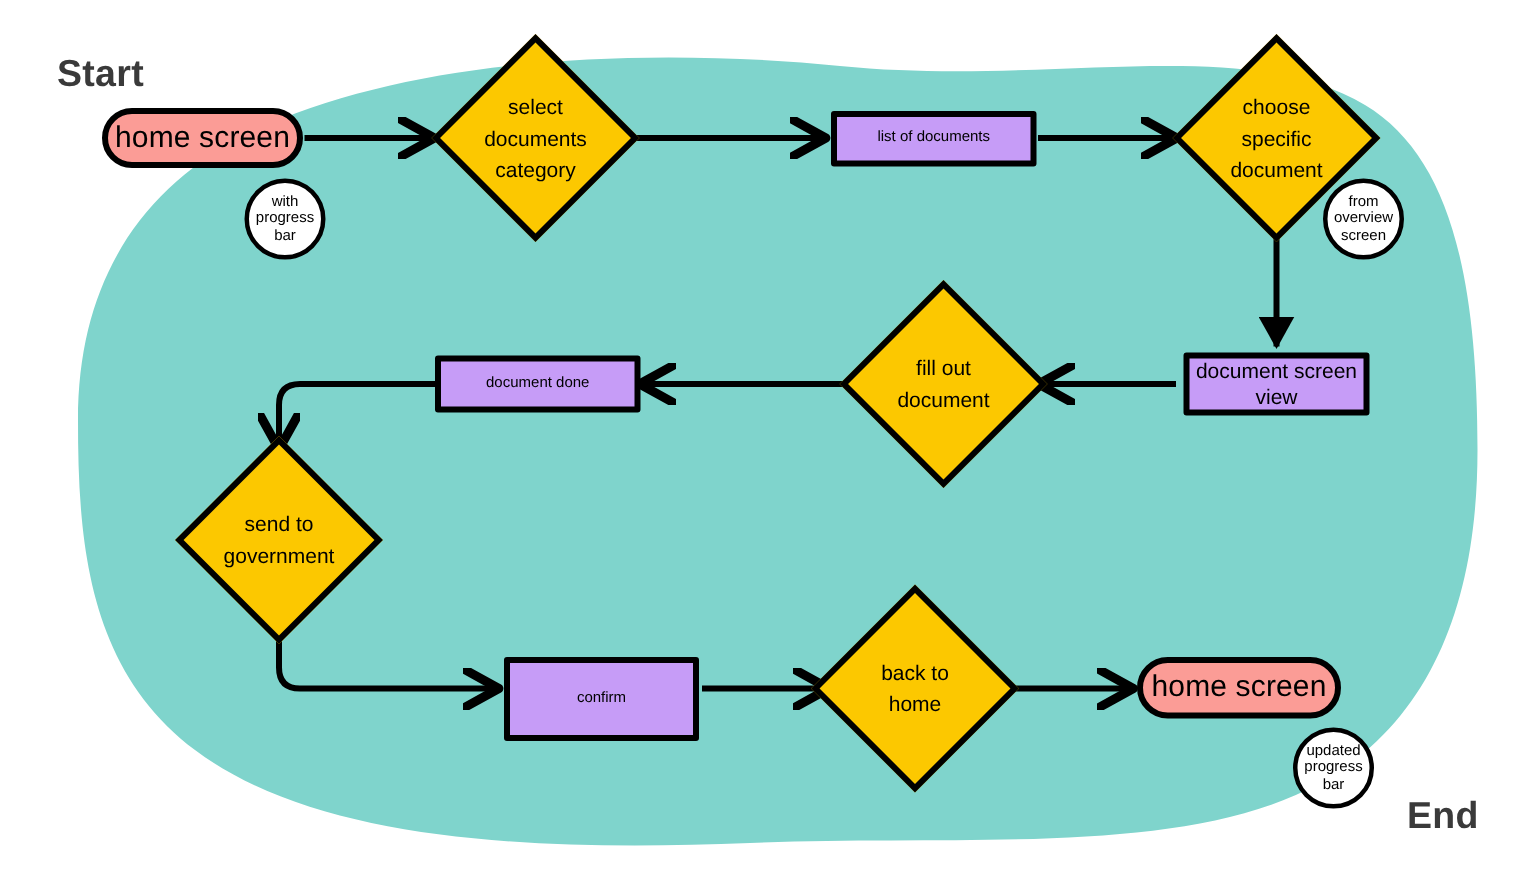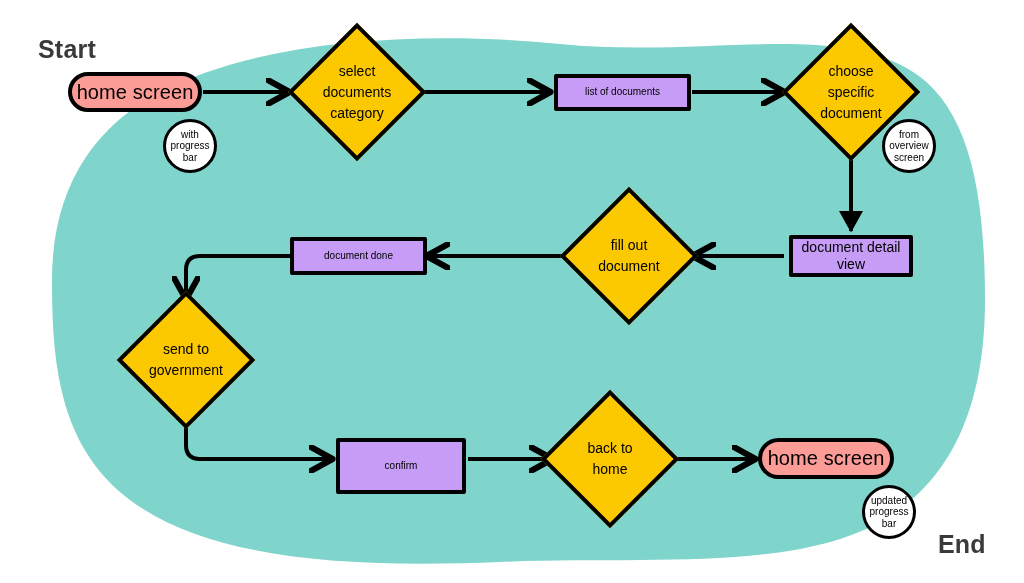--- a/index.html
+++ b/index.html
@@ -201,21 +201,21 @@
   <div class="bubble" style="left:882px; top:119px; width:48px; height:48px;">
     <div>
       <div>from</div>
       <div>overview</div>
       <div>screen</div>
     </div>
   </div>
 
   <div class="node rect" style="left:789px; top:235px; width:124px; height:42px; font-size:14px;">
     <div>
-      <div>document detail</div>
+      <div>document screen</div>
       <div>view</div>
     </div>
   </div>
 
   <div class="diamond-wrap" style="left:565px; top:192px; width:128px; height:128px;">
     <div class="diamond-shape" style="width:90px; height:90px;"></div>
     <div class="diamond-label">
       <div>
         <div>fill out</div>
         <div>document</div>

